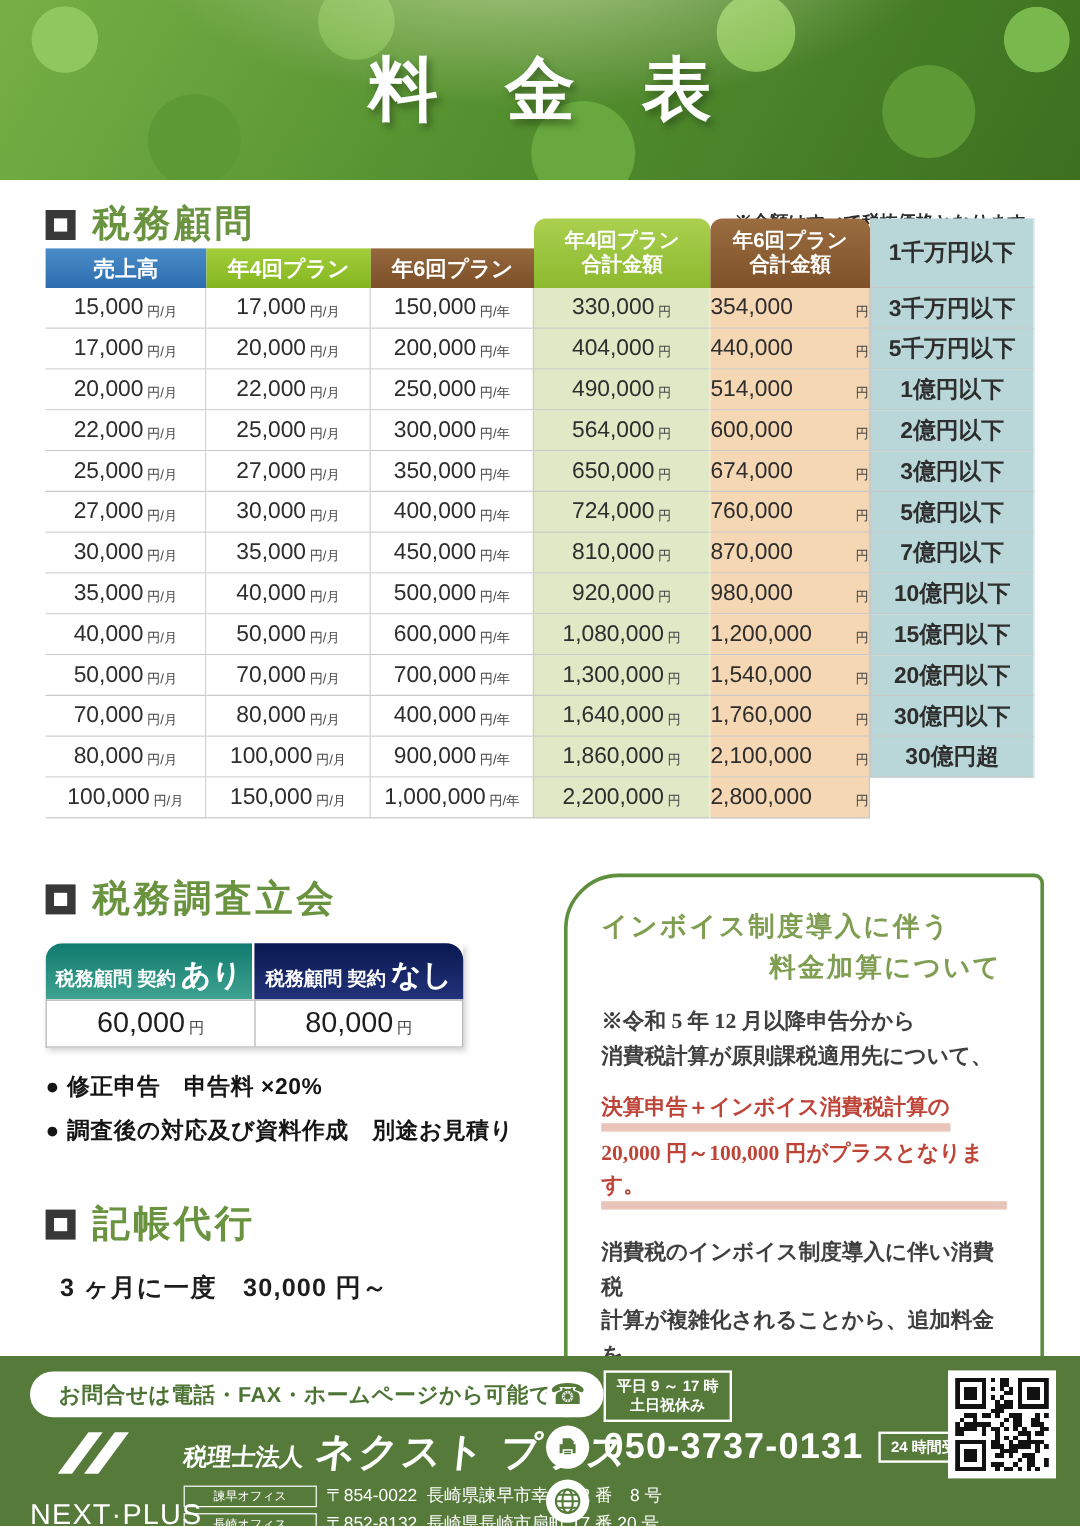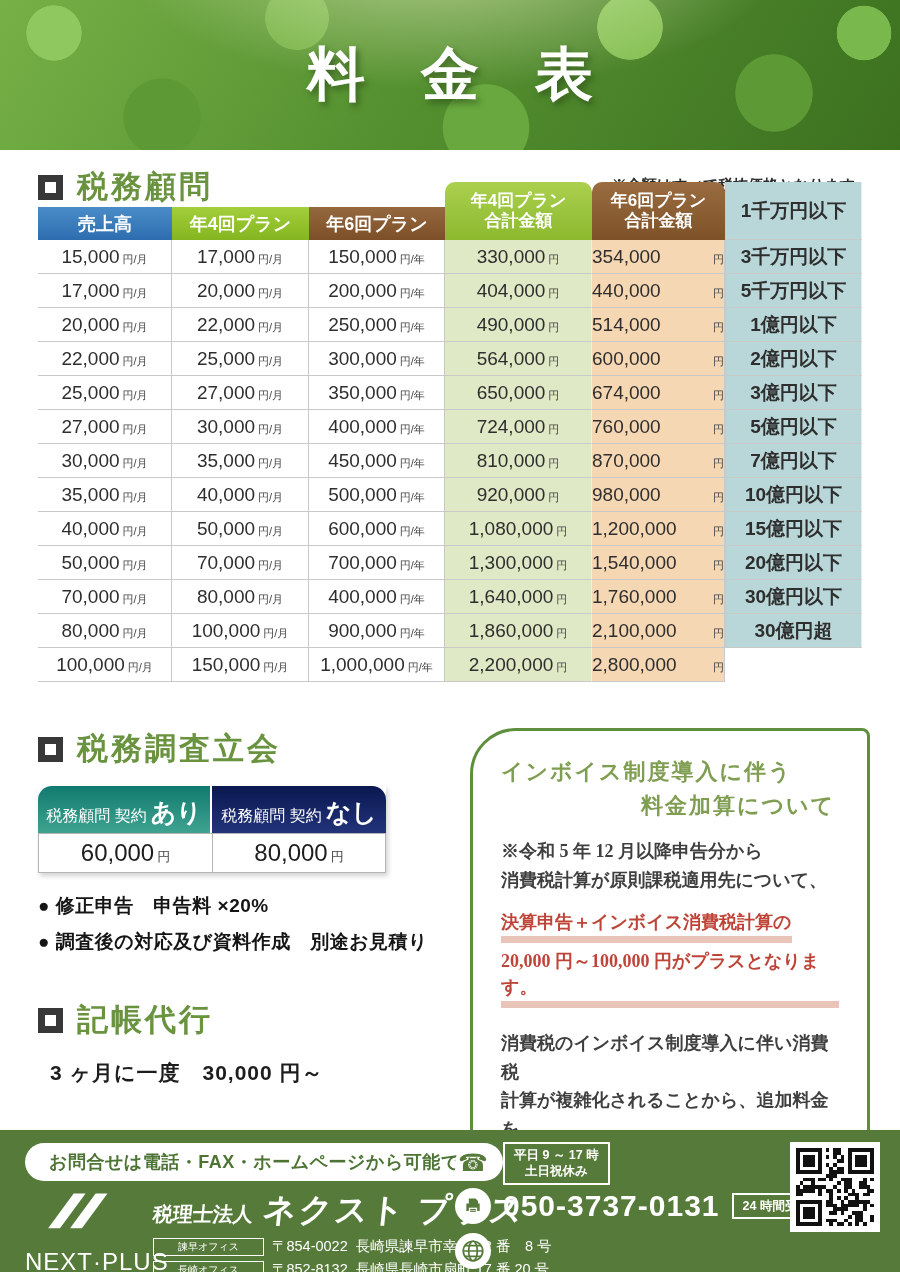--- a/index.html
+++ b/index.html
@@ -72,21 +72,21 @@
 
   
   .lower { display:flex; margin-top:46px; gap:26px; }
   .lcol { width:406px; flex:none; }
 
   .audit-table { margin-top:16px; width:348px; display:flex; box-shadow:2px 3px 5px rgba(0,0,0,.18); }
   .audit-col { width:174px; }
   .audit-h {
     height:47px; color:#fff; display:flex; align-items:baseline; justify-content:center; gap:4px; padding-top:10px;
   }
-  .audit-h .hs { font-size:16px; font-weight:normal; }
+  .audit-h .hs { font-size:16px; font-weight:bold; }
   .audit-h .hb { font-size:25px; font-weight:bold; }
   .audit-col:first-child .audit-h { background:linear-gradient(180deg,#117a6f,#3fa390); border-radius:14px 0 0 0; border-right:2px solid #fff; }
   .audit-col:last-child  .audit-h { background:linear-gradient(180deg,#0a1850,#22337a); border-radius:0 14px 0 0; }
   .audit-v {
     height:40px; background:#fff; border:1px solid #b5b5b5;
     display:flex; align-items:center; justify-content:center; color:#1d1d1d;
   }
   .audit-col:first-child .audit-v { border-right:none;justify-content:center; }
   .audit-v .amt { font-size:24px; }
   .audit-v .sfx { font-size:13px; padding-top:7px; }

